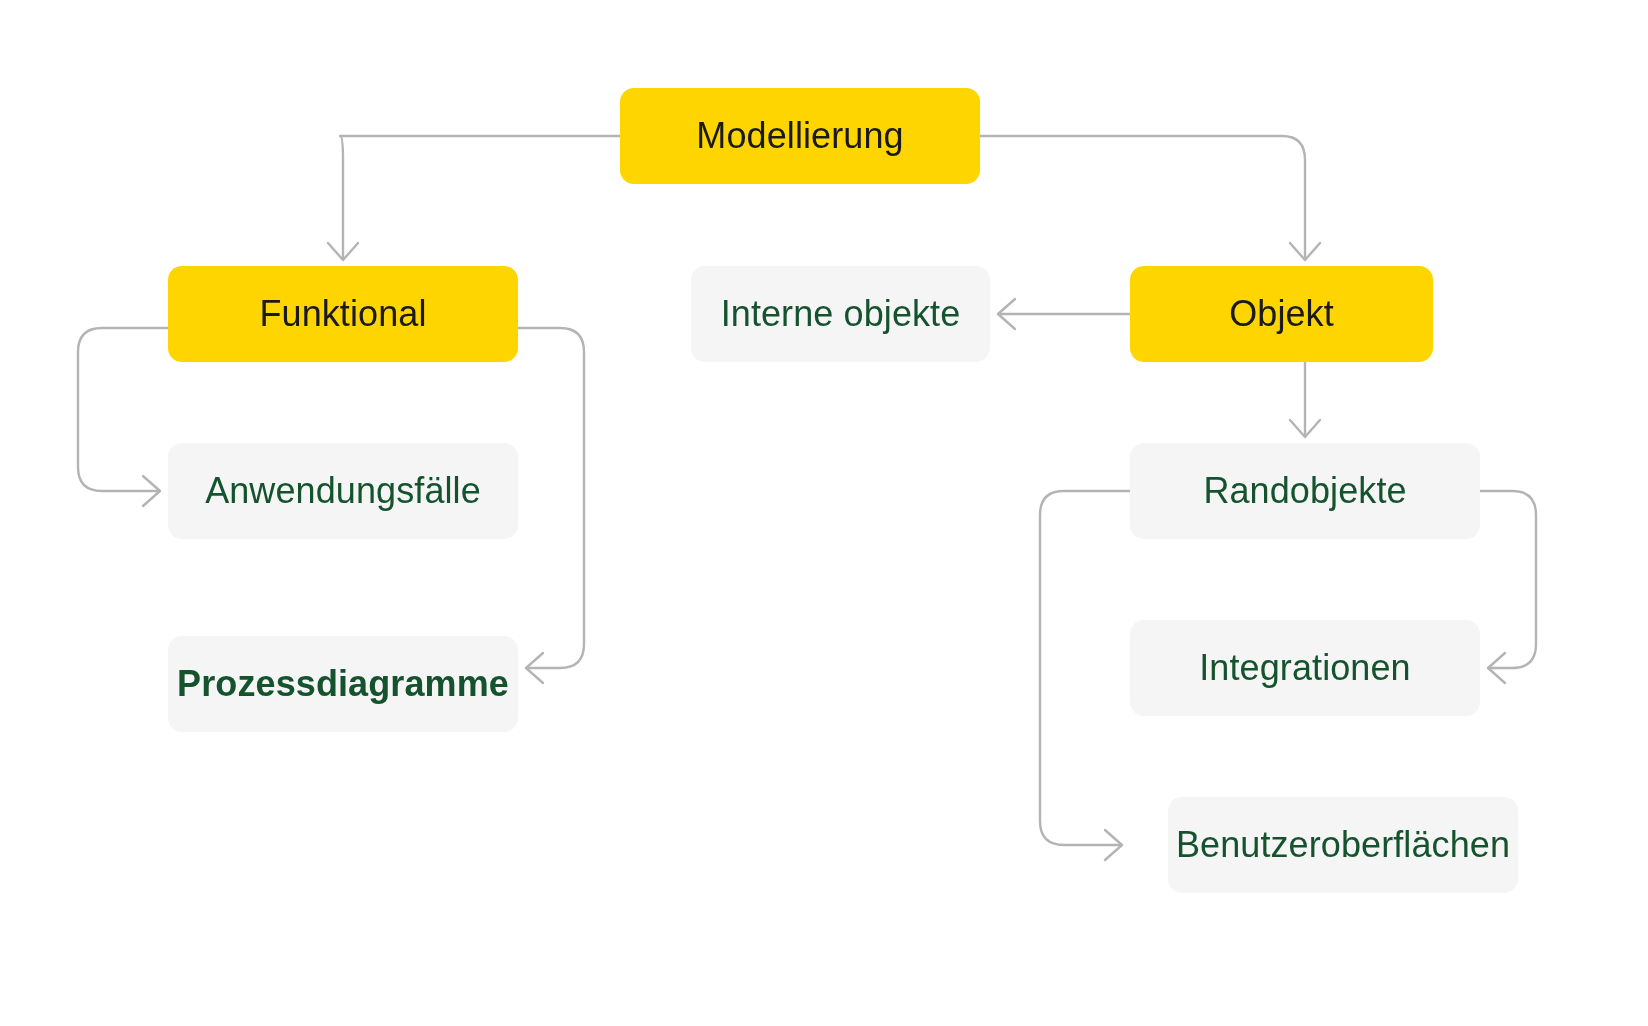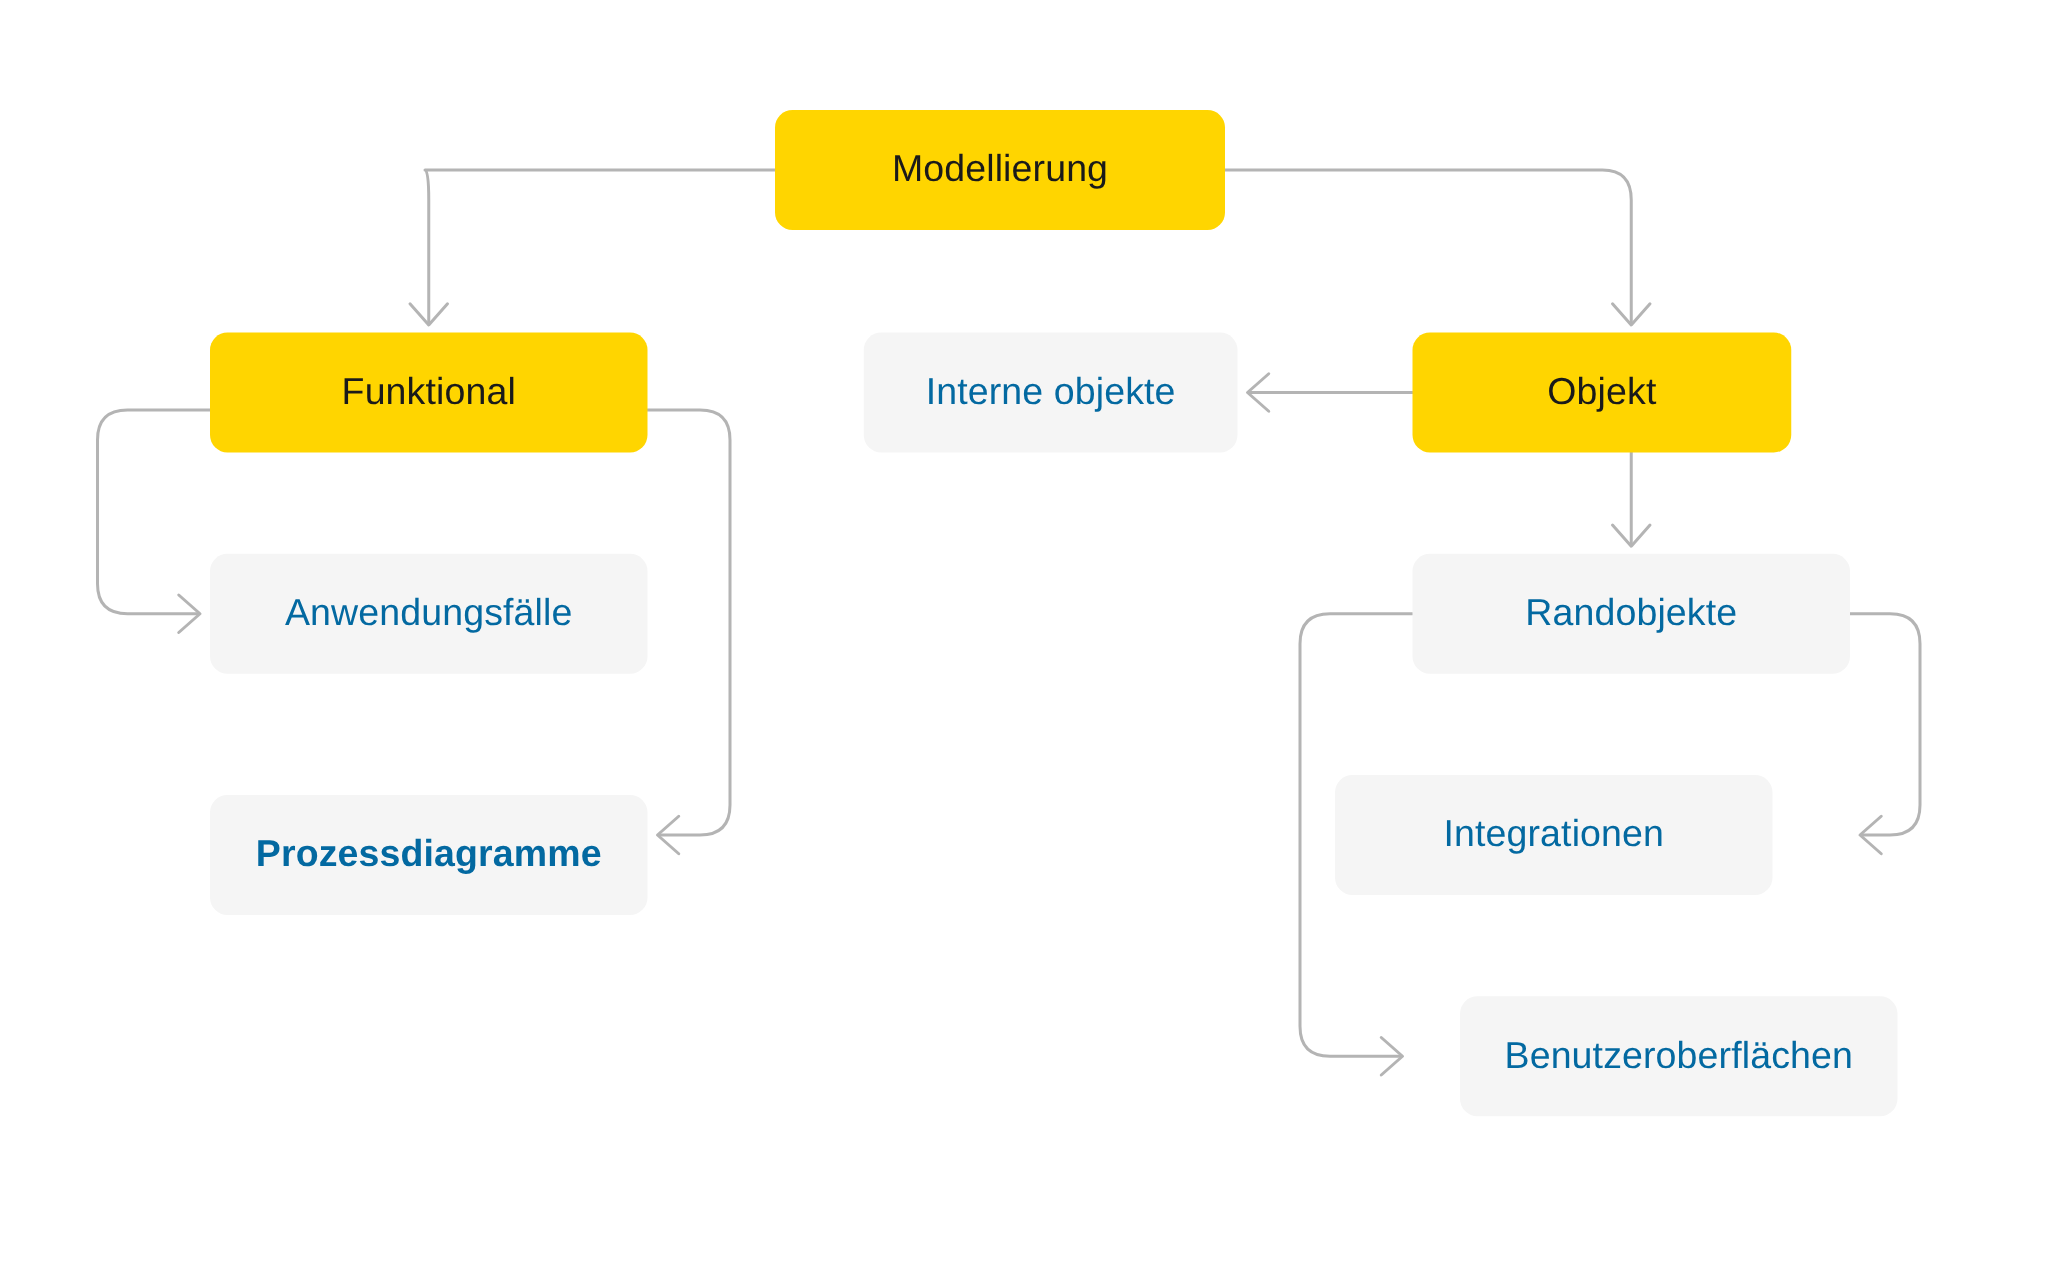--- a/index.html
+++ b/index.html
@@ -25,34 +25,34 @@
     height: 1026px;
     pointer-events: none;
   }
   .node {
     position: absolute;
     display: flex;
     align-items: center;
     justify-content: center;
     box-sizing: border-box;
     border-radius: 14px;
-    font-size: 30px;
+    font-size: 36px;
     font-weight: 400;
     letter-spacing: 0.1px;
     text-align: center;
     line-height: 1.2;
     white-space: nowrap;
   }
   .node.primary {
     background: #ffd500;
     color: #1a1a1a;
   }
   .node.secondary {
     background: #f5f5f5;
-    color: #0369a1;
+    color: #14532d;
   }
   .node-label {
     display: block;
   }
 </style>
 </head>
 <body>
 
 <div id="canvas">
 
@@ -124,21 +124,21 @@
   </div>
 
   <div class="node secondary" style="left:168px; top:443px; width:350px; height:96px;">
     <span class="node-label">Anwendungsfälle</span>
   </div>
 
   <div class="node secondary" style="left:168px; top:636px; width:350px; height:96px;font-weight:bold;">
     <span class="node-label">Prozessdiagramme</span>
   </div>
 
-  <div class="node secondary" style="left:1068px; top:620px; width:350px; height:96px;">
+  <div class="node secondary" style="left:1130px; top:620px; width:350px; height:96px;">
     <span class="node-label">Integrationen</span>
   </div>
 
   <div class="node secondary" style="left:1168px; top:797px; width:350px; height:96px;text-align:center;">
     <span class="node-label">Benutzeroberflächen</span>
   </div>
 
 </div>
 
 </body></html>

